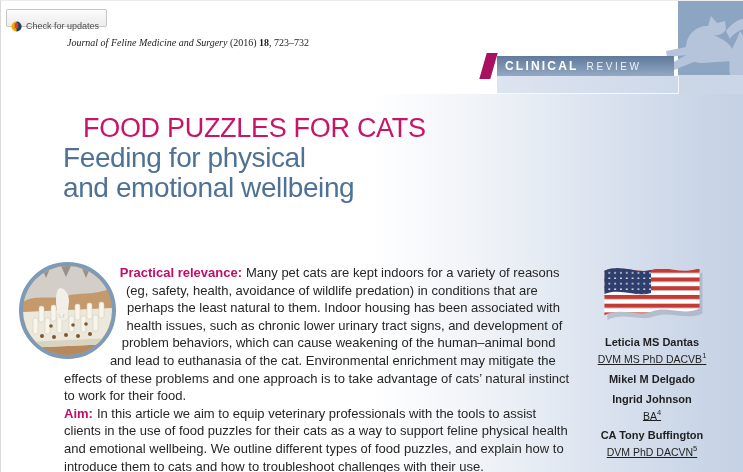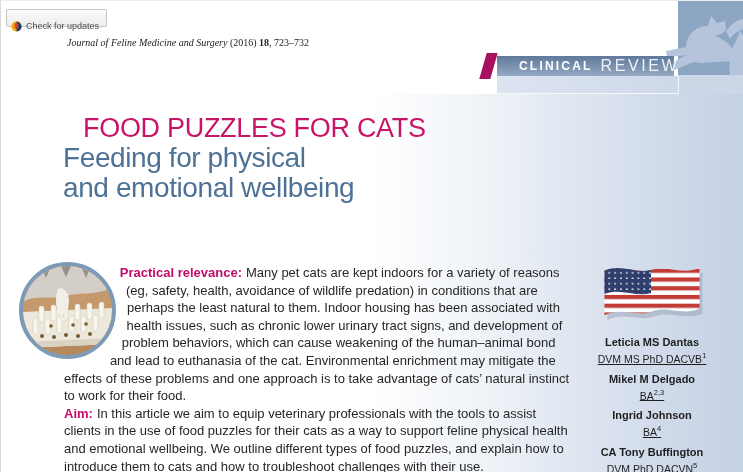--- a/index.html
+++ b/index.html
@@ -20,23 +20,23 @@
   
   .citation{position:absolute;left:66px;top:36px;font-family:"Liberation Serif",serif;
     font-size:10px;color:#1c1c1c;}
   .citation .j{font-style:italic;}
   .citation .v{font-weight:bold;}
   
   .banner-slash{position:absolute;left:482px;top:52px;width:11px;height:26px;background:#a8115f;
     transform:skewX(-16deg);}
   .banner-bar{position:absolute;left:496px;top:55px;width:177px;height:20px;
     background:linear-gradient(180deg,#60799b,#93a9c3);display:flex;align-items:center;
-    padding-left:22px;box-sizing:border-box;}
+    padding-left:8px;box-sizing:border-box;}
   .banner-bar .w1{font-size:12px;font-weight:bold;color:#ffffff;letter-spacing:2.2px;}
-  .banner-bar .w2{font-size:16px;color:rgba(255,255,255,.88);letter-spacing:2.6px;margin-left:8px;}
+  .banner-bar .w2{font-size:10px;color:rgba(255,255,255,.88);letter-spacing:2.6px;margin-left:8px;}
   .banner-strip{position:absolute;left:496px;top:75px;width:182px;height:18px;
     background:linear-gradient(90deg,#dde4f1,#cdd8e9);
     border-bottom:1px solid rgba(255,255,255,.8);border-right:1px solid rgba(255,255,255,.6);box-sizing:border-box;}
   
   .title{position:absolute;left:62px;top:112px;font-size:27px;letter-spacing:-0.3px;color:#c81568;margin-left:20px;}
   .subtitle{position:absolute;left:62px;top:142px;font-size:28px;line-height:30px;font-weight:normal;
     letter-spacing:-0.4px;color:#4e7295;}
   
   .photo-circle{position:absolute;left:18px;top:261px;width:89px;height:89px;border:4px solid #7d9ab8;
     border-radius:50%;overflow:hidden;background:#c49a6c;}
@@ -167,21 +167,20 @@
         <path d="M3 11 C20 3 36 15 51 10.3 L51 34 C36 39 20 28 3 35 Z" fill="url(#usdot)"></path>
       </svg>
     </div>
 
     <div class="author-entry">
       <div class="author-name">Leticia MS Dantas</div>
       <div class="author-cred"><span>DVM MS PhD DACVB</span><sup>1</sup></div>
     </div>
     <div class="author-entry">
       <div class="author-name">Mikel M Delgado</div>
-      <div class="author-cred"><span>BA</span><sup>2,3</sup></div>
     </div>
     <div class="author-entry">
       <div class="author-name">Ingrid Johnson</div>
       <div class="author-cred"><span>BA</span><sup>4</sup></div>
     </div>
     <div class="author-entry">
       <div class="author-name">CA Tony Buffington</div>
       <div class="author-cred"><span>DVM PhD DACVN</span><sup>5</sup></div>
     </div>
 

